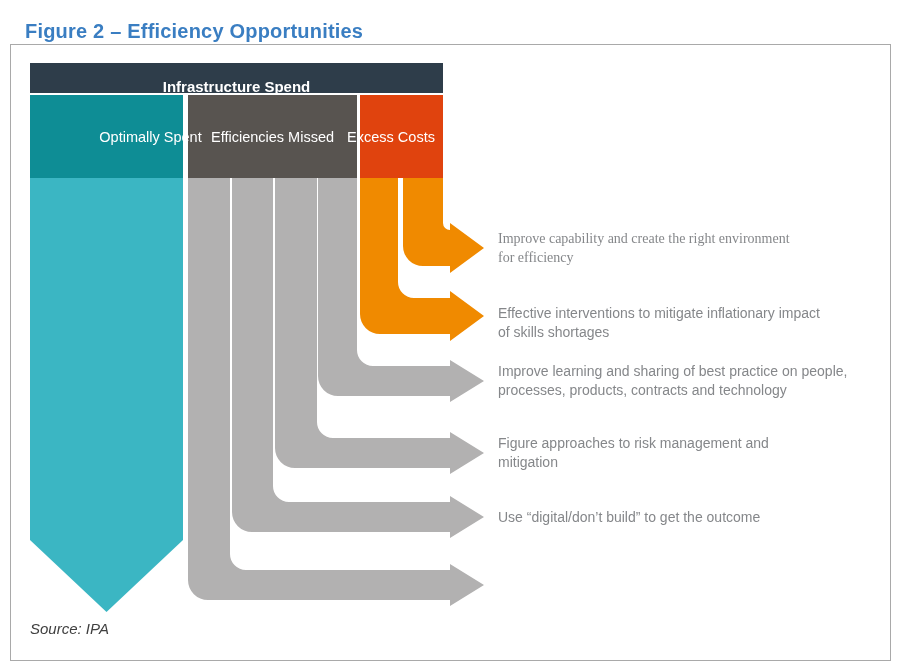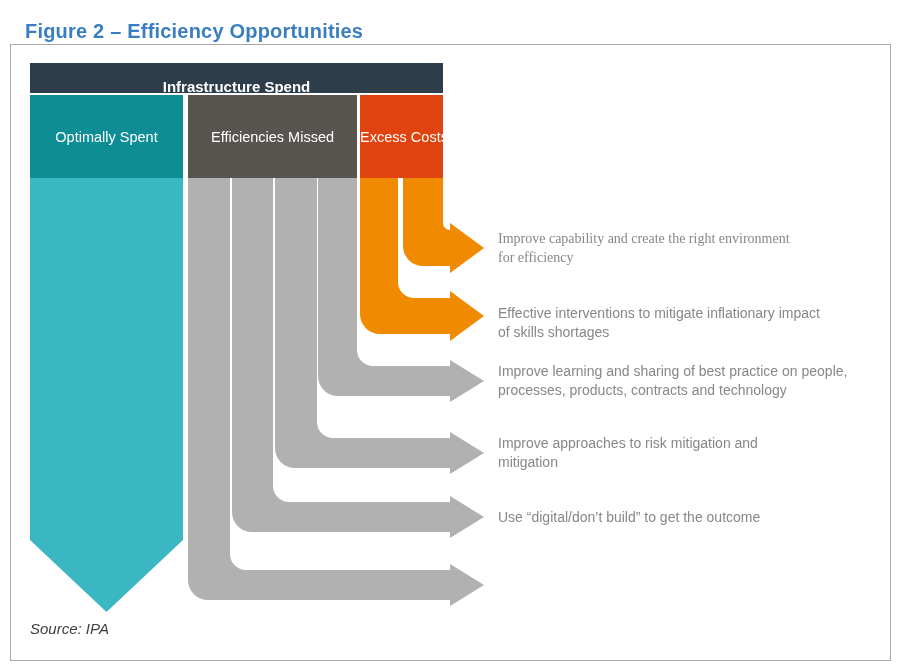--- a/index.html
+++ b/index.html
@@ -18,23 +18,23 @@
   svg.diagram{position:absolute;left:0;top:0;width:900px;height:667px;}
   .header-label{
     position:absolute;left:30px;top:63px;width:413px;height:30px;
     display:flex;align-items:center;justify-content:center;
     color:#ffffff;font-size:15px;font-weight:bold;margin-top:8px;
   }
   .col-label{
     position:absolute;display:flex;align-items:center;justify-content:center;
     text-align:center;color:#ffffff;font-size:14.5px;line-height:18px;
   }
-  .col-label.c1{left:30px;top:95px;width:153px;height:83px;}
+  .col-label.c1{left:30px;top:95px;width:153px;height:83px;padding-left:44px;}
   .col-label.c2{left:188px;top:95px;width:169px;height:83px;border-radius:24px;}
-  .col-label.c3{left:360px;top:95px;width:88px;height:83px;}
+  .col-label.c3{left:347px;top:95px;width:88px;height:83px;}
   .item{
     position:absolute;left:498px;width:400px;
     color:#85878A;font-size:14px;line-height:19px;
   }
   .item div{white-space:nowrap;}
   .item.i1{top:229px;font-family:Liberation Serif, serif;} .item.i2{top:297px;margin-top:7px;} .item.i3{top:362px;}
   .item.i4{top:434px;} .item.i5{top:508px;} .item.i6{top:566px;}
   .source-note{
     position:absolute;left:30px;top:620px;
     font-style:italic;font-size:15px;color:#3F3F3F;
@@ -84,21 +84,21 @@
   </div>
   <div class="item i2">
     <div>Effective interventions to mitigate inflationary impact</div>
     <div>of skills shortages</div>
   </div>
   <div class="item i3">
     <div>Improve learning and sharing of best practice on people,</div>
     <div>processes, products, contracts and technology</div>
   </div>
   <div class="item i4">
-    <div>Improve approaches to risk mitigation and</div>
+    <div>Figure approaches to risk management and</div>
     <div>mitigation</div>
   </div>
   <div class="item i5">
     <div>Use “digital/don’t build” to get the outcome</div>
   </div>
 
   <div class="source-note">Source: IPA</div>
 
 </div>
 

